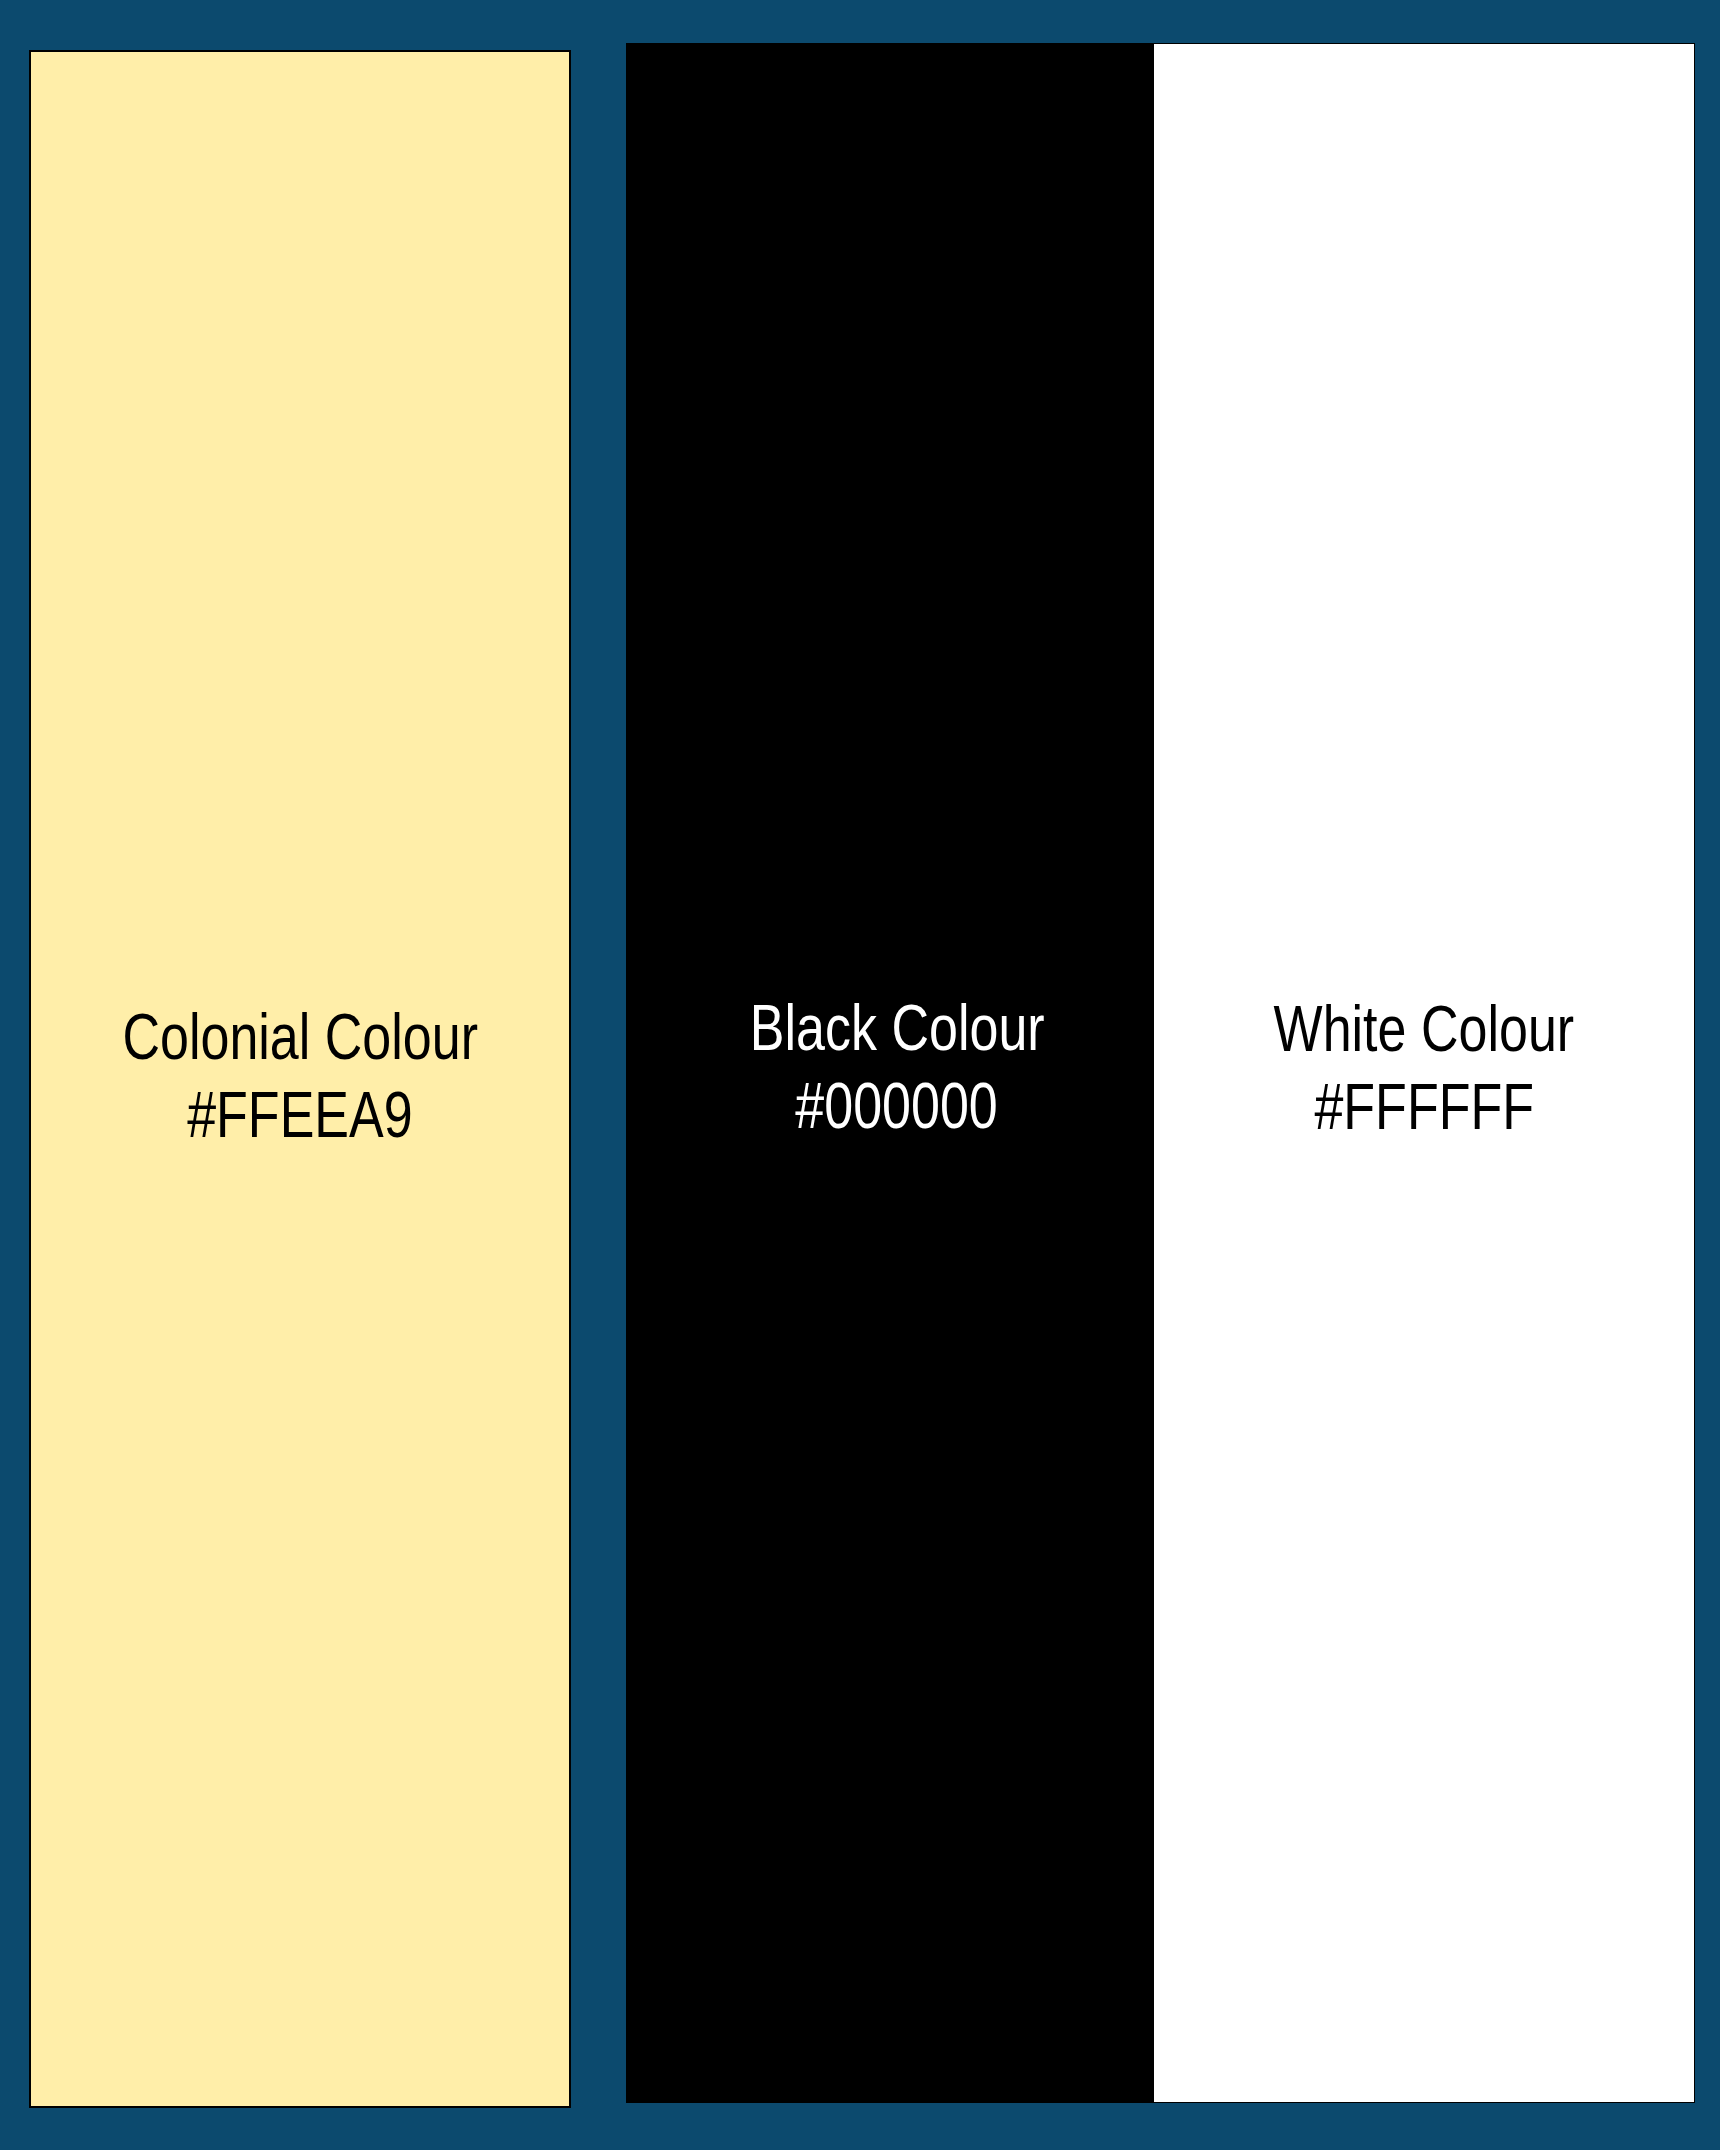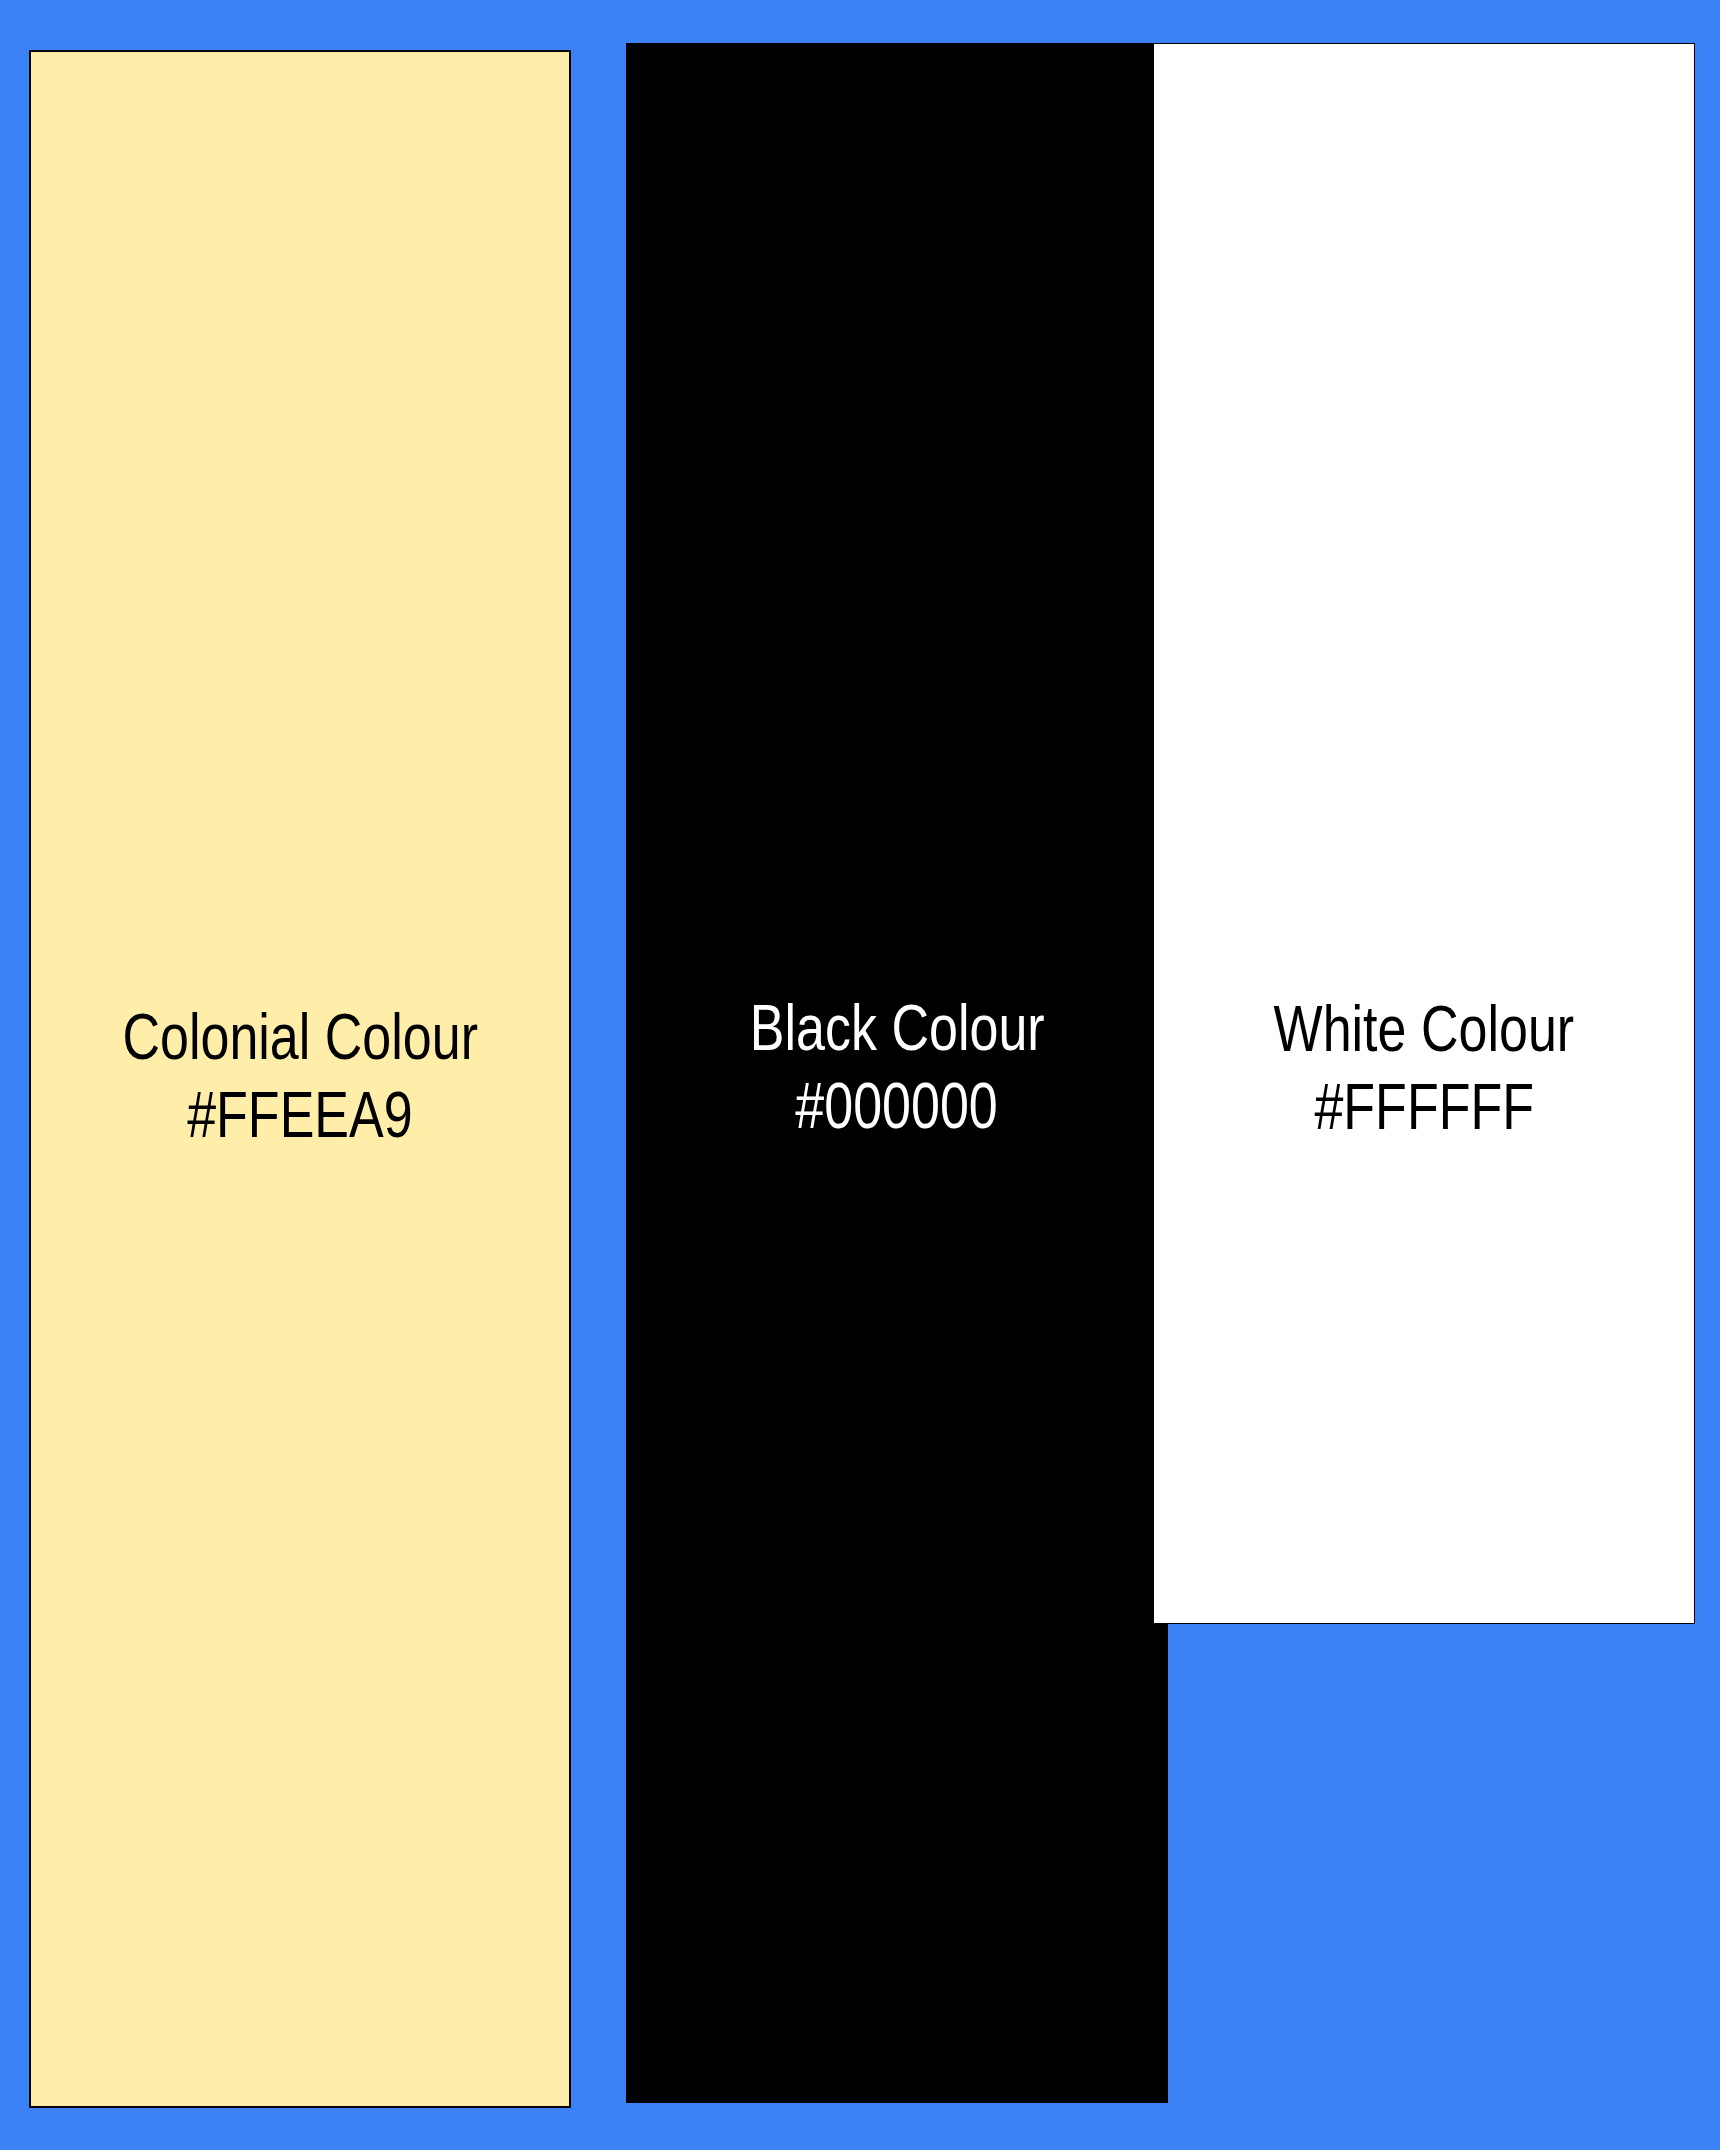--- a/index.html
+++ b/index.html
@@ -11,21 +11,21 @@
     width: 1721px;
     height: 2151px;
     font-family: "Liberation Sans", "DejaVu Sans", sans-serif;
     overflow: hidden;
   }
 
   #canvas {
     position: relative;
     width: 1721px;
     height: 2151px;
-    background: #3b82f6;
+    background: #0c4a6e;
   }
 
   
   .swatch {
     position: absolute;
     box-sizing: border-box;
     display: flex;
     flex-direction: column;
     align-items: center;
     justify-content: flex-start;
@@ -74,21 +74,21 @@
     background: #000000;
     border: 0 solid #000000;
   }
   #panel-black .swatch-label { color: #FFFFFF; }
 
   
   #panel-white {
     left: 1153px;
     top: 43px;
     width: 542px;
-    height: 1581px;
+    height: 2060px;
     background: #FFFFFF;
     border: 1.4px solid #000000;
   }
   #panel-white .swatch-label { color: #000000; }
 
   .line-name { display: block; }
   .line-hex  { display: block; }
 </style>
 </head>
 <body style="background: rgb(255, 255, 255);">

